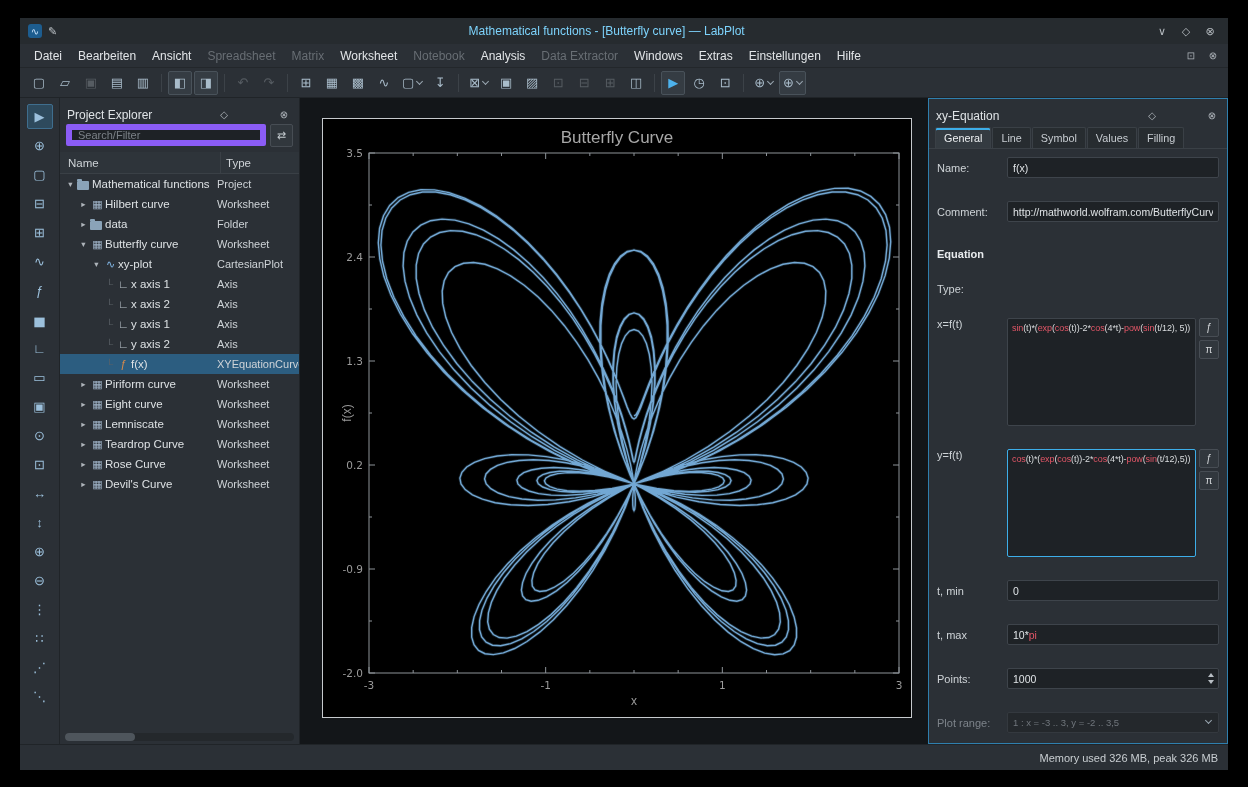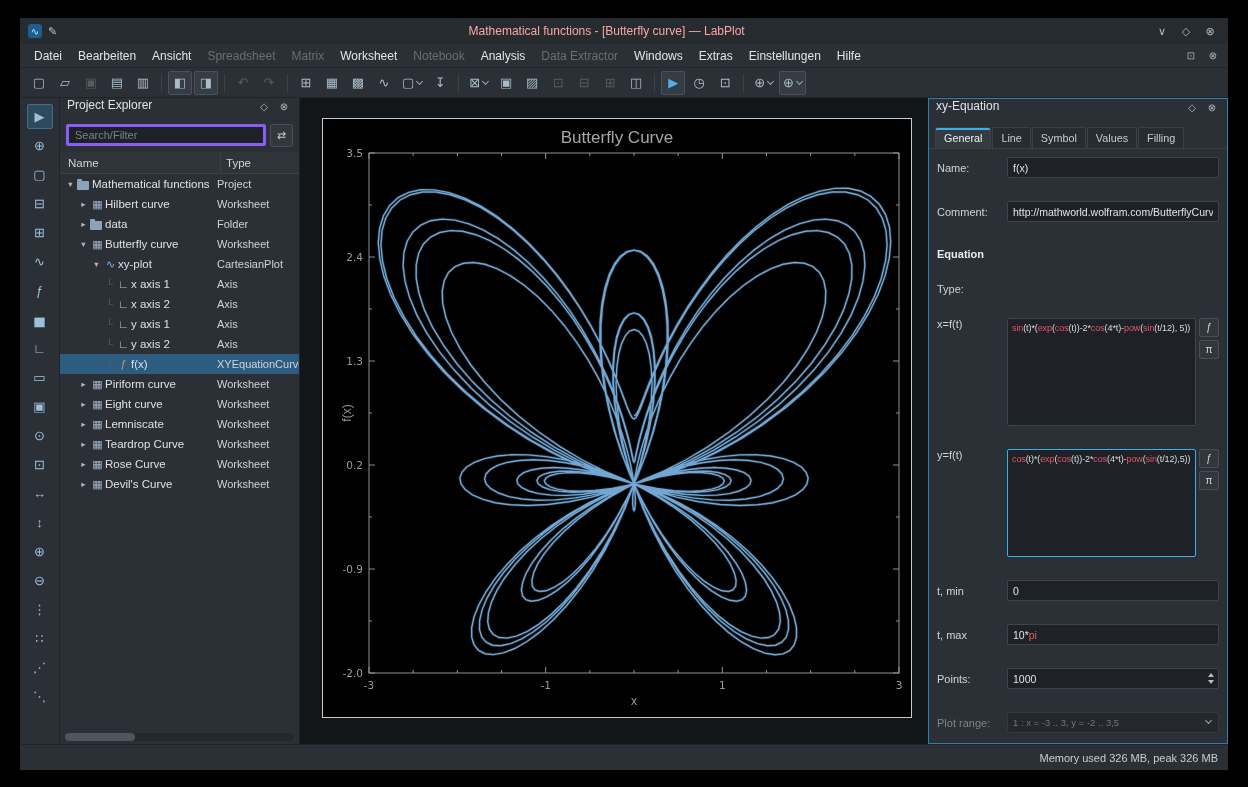--- a/index.html
+++ b/index.html
@@ -6,21 +6,21 @@
   html,body { width:1248px; height:787px; background:#000; overflow:hidden;
     font-family:"Liberation Sans",sans-serif; color:#dfe3e6; }
   .window { position:absolute; left:20px; top:18px; width:1208px; height:752px;
     background:#2b3036; display:flex; flex-direction:column; }
 
   
   .titlebar { height:26px; flex:none; background:#262b2f; display:flex; align-items:center; padding:0 8px; }
   .app-logo { width:14px; height:14px; background:#1d5d8f; border-radius:3px; color:#cfe8ff;
     font-size:10px; display:flex; align-items:center; justify-content:center; margin-right:6px; }
   .pen-ic { color:#b9bfc4; font-size:11px; margin-right:8px; }
-  .tb-title { flex:1; text-align:center; font-size:12px; color:#fca5a5; }
+  .tb-title { flex:1; text-align:center; font-size:12px; color:#7dd3fc; }
   .win-btn { width:20px; height:18px; display:flex; align-items:center; justify-content:center;
     color:#b6bcc1; font-size:11px; margin-left:4px; }
 
   
   .menubar { height:24px; flex:none; background:#2b3036; display:flex; align-items:center;
     padding:0 6px; font-size:12px; border-bottom:1px solid #23272b; }
   .menubar-items { display:flex; align-items:center; flex:1; }
   .menu-item { padding:3px 8px; color:#e2e5e8; border-radius:2px; }
   .menu-item.disabled { color:#686e74; }
   .mb-winbtn { width:18px; height:16px; display:flex; align-items:center; justify-content:center;
@@ -44,26 +44,26 @@
 
   .strip { width:40px; flex:none; background:#2b3036; border-right:1px solid #202428;
     display:flex; flex-direction:column; align-items:center; padding-top:6px; gap:4px; }
   .strip-btn { width:26px; height:25px; flex:none; display:flex; align-items:center; justify-content:center;
     color:#9cc0dc; font-size:13px; border:1px solid transparent; border-radius:2px; background:none; }
   .strip-btn.active { border-color:#3f6e8e; background:#2e4a5d; }
 
   
   .explorer { width:240px; flex:none; background:#2b3036; border-right:1px solid #202428;
     display:flex; flex-direction:column; position:relative; }
-  .panel-header { height:24px; flex:none; display:flex; align-items:flex-start; padding:0 7px; font-size:12px; }
+  .panel-header { height:24px; flex:none; display:flex; align-items:flex-end; padding:0 7px; font-size:12px;gap:40px; }
   .ph-title { flex:1; color:#dfe3e6; }
   .ph-btn { width:16px; height:16px; display:flex; align-items:center; justify-content:center;
     color:#aeb4ba; font-size:10px; margin-left:4px; background:none; border:none; }
   .search-row { display:flex; padding:2px 6px 5px; gap:4px; flex:none; }
-  .search-input { flex:1; height:22px; background:#1e2226; border:3px solid #8b5cf6; border-radius:2px;
+  .search-input { flex:1; height:22px; background:#1e2226; border:6px solid #8b5cf6; border-radius:2px;
     color:#cfd4d8; font-size:11px; padding:0 6px; outline:none; }
   .search-input::placeholder { color:#7b8187; }
   .filter-btn { width:23px; height:23px; background:#31373d; border:1px solid #474d54; border-radius:2px;
     color:#c3c9ce; font-size:11px; display:flex; align-items:center; justify-content:center; }
   .tree-header { height:22px; flex:none; display:flex; align-items:center; font-size:11.5px;
     color:#ced3d7; background:#2e343a; border-bottom:1px solid #3a4046; position:relative; }
   .th-name { padding-left:8px; width:152px; }
   .th-type { padding-left:5px; border-left:1px solid #3a4046; height:100%; display:flex; align-items:center; flex:1;margin-left:8px; }
   .tree { flex:1; font-size:11.5px; overflow:hidden; }
   .tree-row { height:20px; display:flex; align-items:center; position:relative; color:#dde1e4; }

